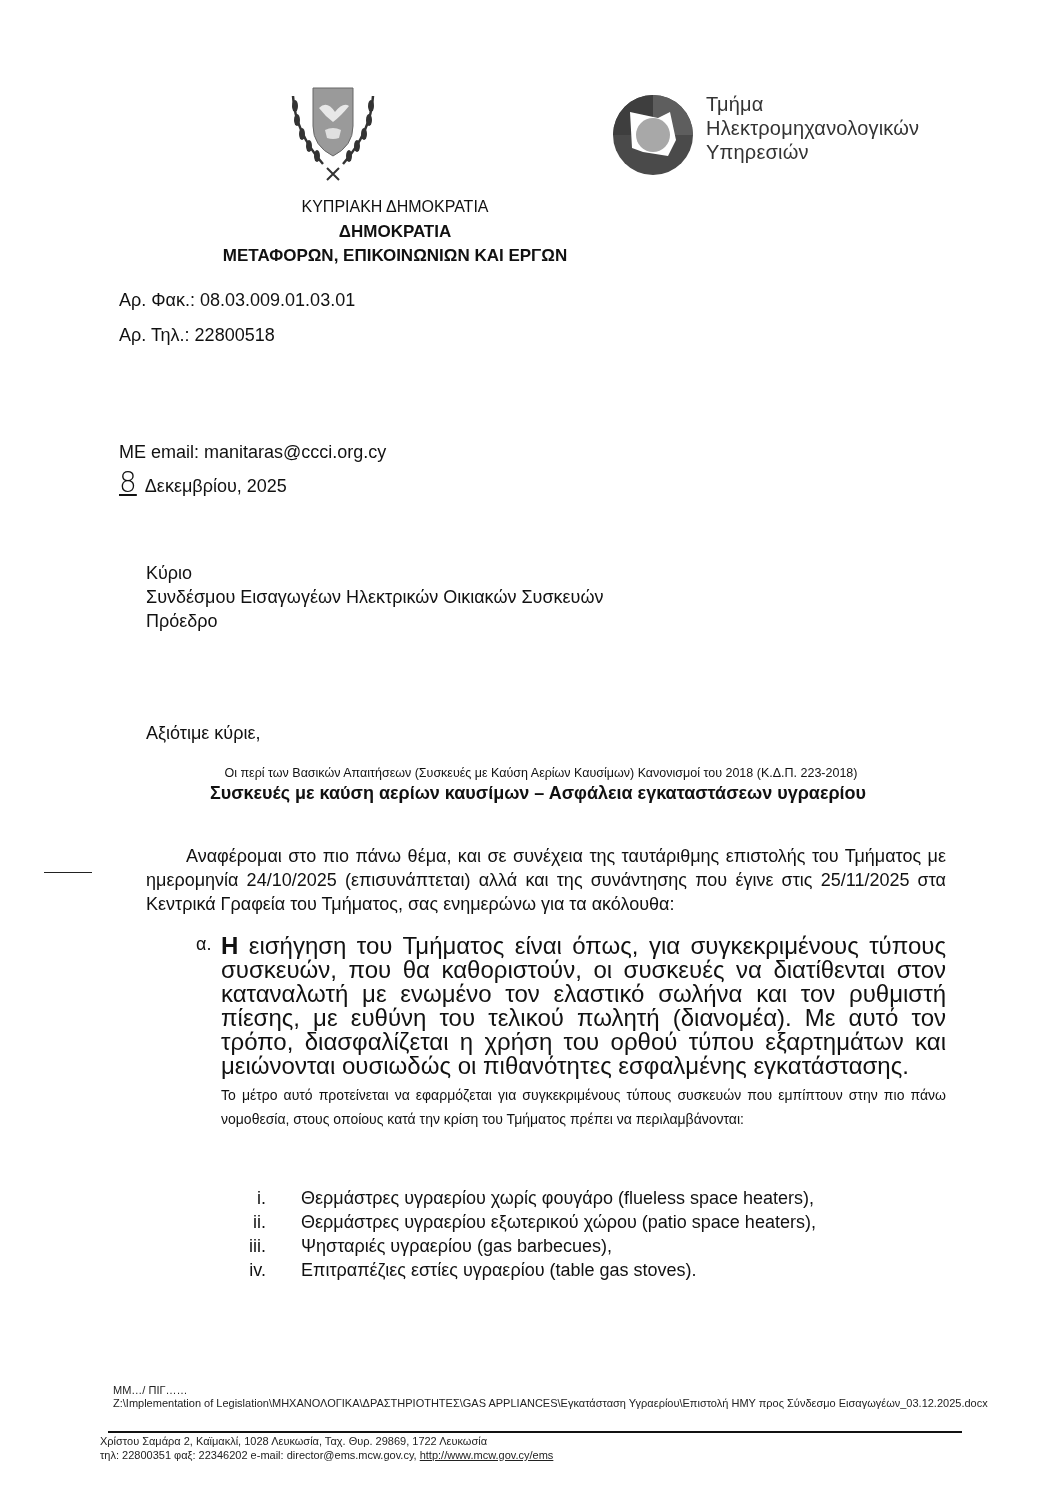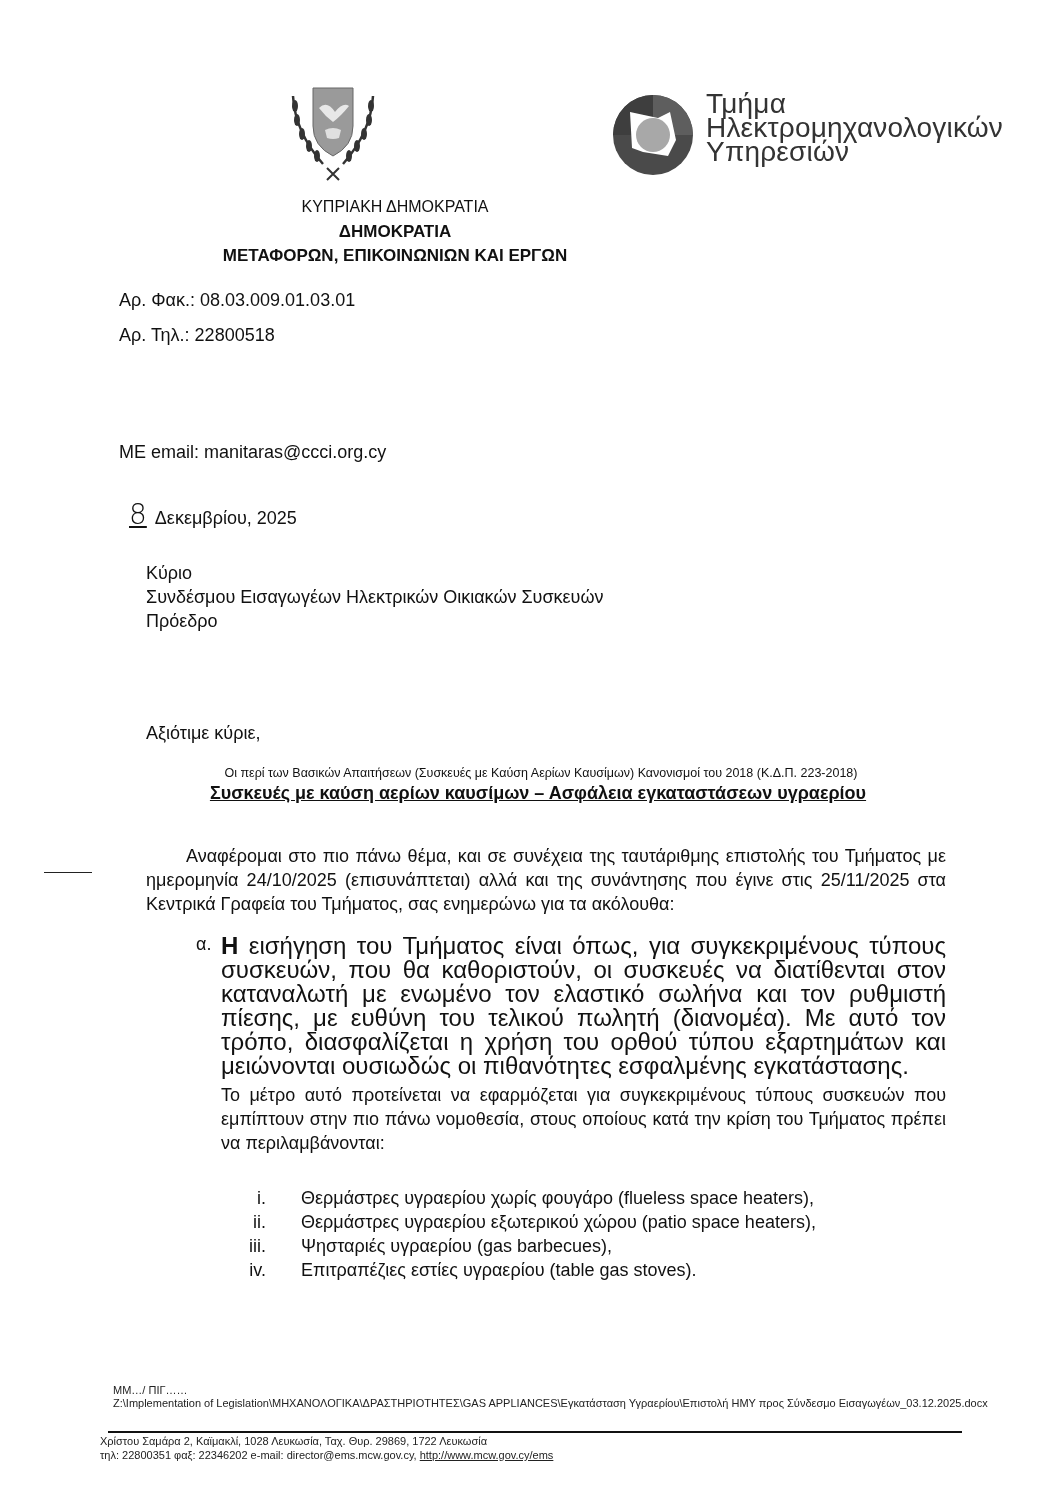--- a/index.html
+++ b/index.html
@@ -9,45 +9,45 @@
     color: #111111;
   }
   .abs { position: absolute; }
   
   .coat { left: 283px; top: 82px; width: 100px; height: 108px; }
   .ministry { left: 130px; width: 530px; text-align: center; }
   .m1 { top: 198px; font-size: 16px; }
   .m2 { top: 222px; font-size: 17px; font-weight: bold; }
   .m3 { top: 246px; font-size: 17px; font-weight: bold; }
   .dept-logo { left: 608px; top: 90px; width: 90px; height: 90px; }
-  .dept-name { left: 706px; top: 92px; font-size: 28px; line-height: 24px; color: #333; letter-spacing: 0.2px; }
+  .dept-name { left: 706px; top: 92px; font-size: 20px; line-height: 24px; color: #333; letter-spacing: 0.2px; }
 
   .ref { left: 119px; font-size: 18px; }
   .r1 { top: 290px; }
   .r2 { top: 325px; }
   .r3 { top: 394px; margin-top: 48px; }
-  .date { left: 129px; top: 466px; font-size: 18px; margin-top: 32px; }
+  .date { left: 119px; top: 466px; font-size: 18px; }
   .date .day { font-size: 28px; text-decoration: underline; margin-right: 4px; font-family: "DejaVu Sans", sans-serif; font-weight: 200; }
 
   .recipient { left: 146px; top: 561px; font-size: 18px; line-height: 24px; }
   .salutation { left: 146px; top: 698px; font-size: 18px; margin-top: 25px; }
 
   .subject-small { left: 0; width: 1058px; top: 766px; text-align: center; font-size: 12.5px; padding-left: 24px; box-sizing: border-box; }
-  .subject-main { left: 0; width: 1058px; top: 783px; text-align: center; font-size: 18px; font-weight: bold; text-decoration: underline; padding-left: 18px; box-sizing: border-box; }
+  .subject-main { left: 0; width: 1058px; top: 783px; text-align: center; font-size: 18px; font-weight: bold; padding-left: 18px; box-sizing: border-box; }
 
   .margin-mark { left: 44px; top: 872px; width: 48px; height: 1px; background: #222; }
 
   .para { left: 146px; width: 800px; font-size: 18px; line-height: 24px; text-align: justify; }
   .p1 { top: 827px; text-indent: 40px; margin-top: 17px; }
 
   .item-a-label { left: 196px; top: 934px; font-size: 18px; }
   .item-a { left: 221px; top: 934px; width: 725px; font-size: 24px; line-height: 24px; text-align: justify; }
   .item-a .b { font-weight: bold; }
 
-  .p2 { left: 221px; top: 1083px; width: 725px; font-size: 18px; line-height: 24px; text-align: justify; }
+  .p2 { left: 221px; top: 1083px; width: 725px; font-size: 14px; line-height: 24px; text-align: justify; }
 
   .list { left: 221px; top: 1186px; font-size: 18px; line-height: 24px; }
   .list .row { display: flex; }
   .list .num { width: 45px; text-align: right; padding-right: 35px; box-sizing: content-box; }
 
   .foot-small { left: 113px; font-size: 11px; line-height: 13px; color: #222; }
   .fs1 { top: 1384px; }
   .fs2 { top: 1397px; width: 880px; }
   .foot-rule { left: 108px; top: 1431px; width: 854px; height: 1.5px; background: #111; }
   .foot-addr { left: 100px; width: 860px; top: 1434px; text-align: left; font-size: 11px; line-height: 14px; color: #222; }

